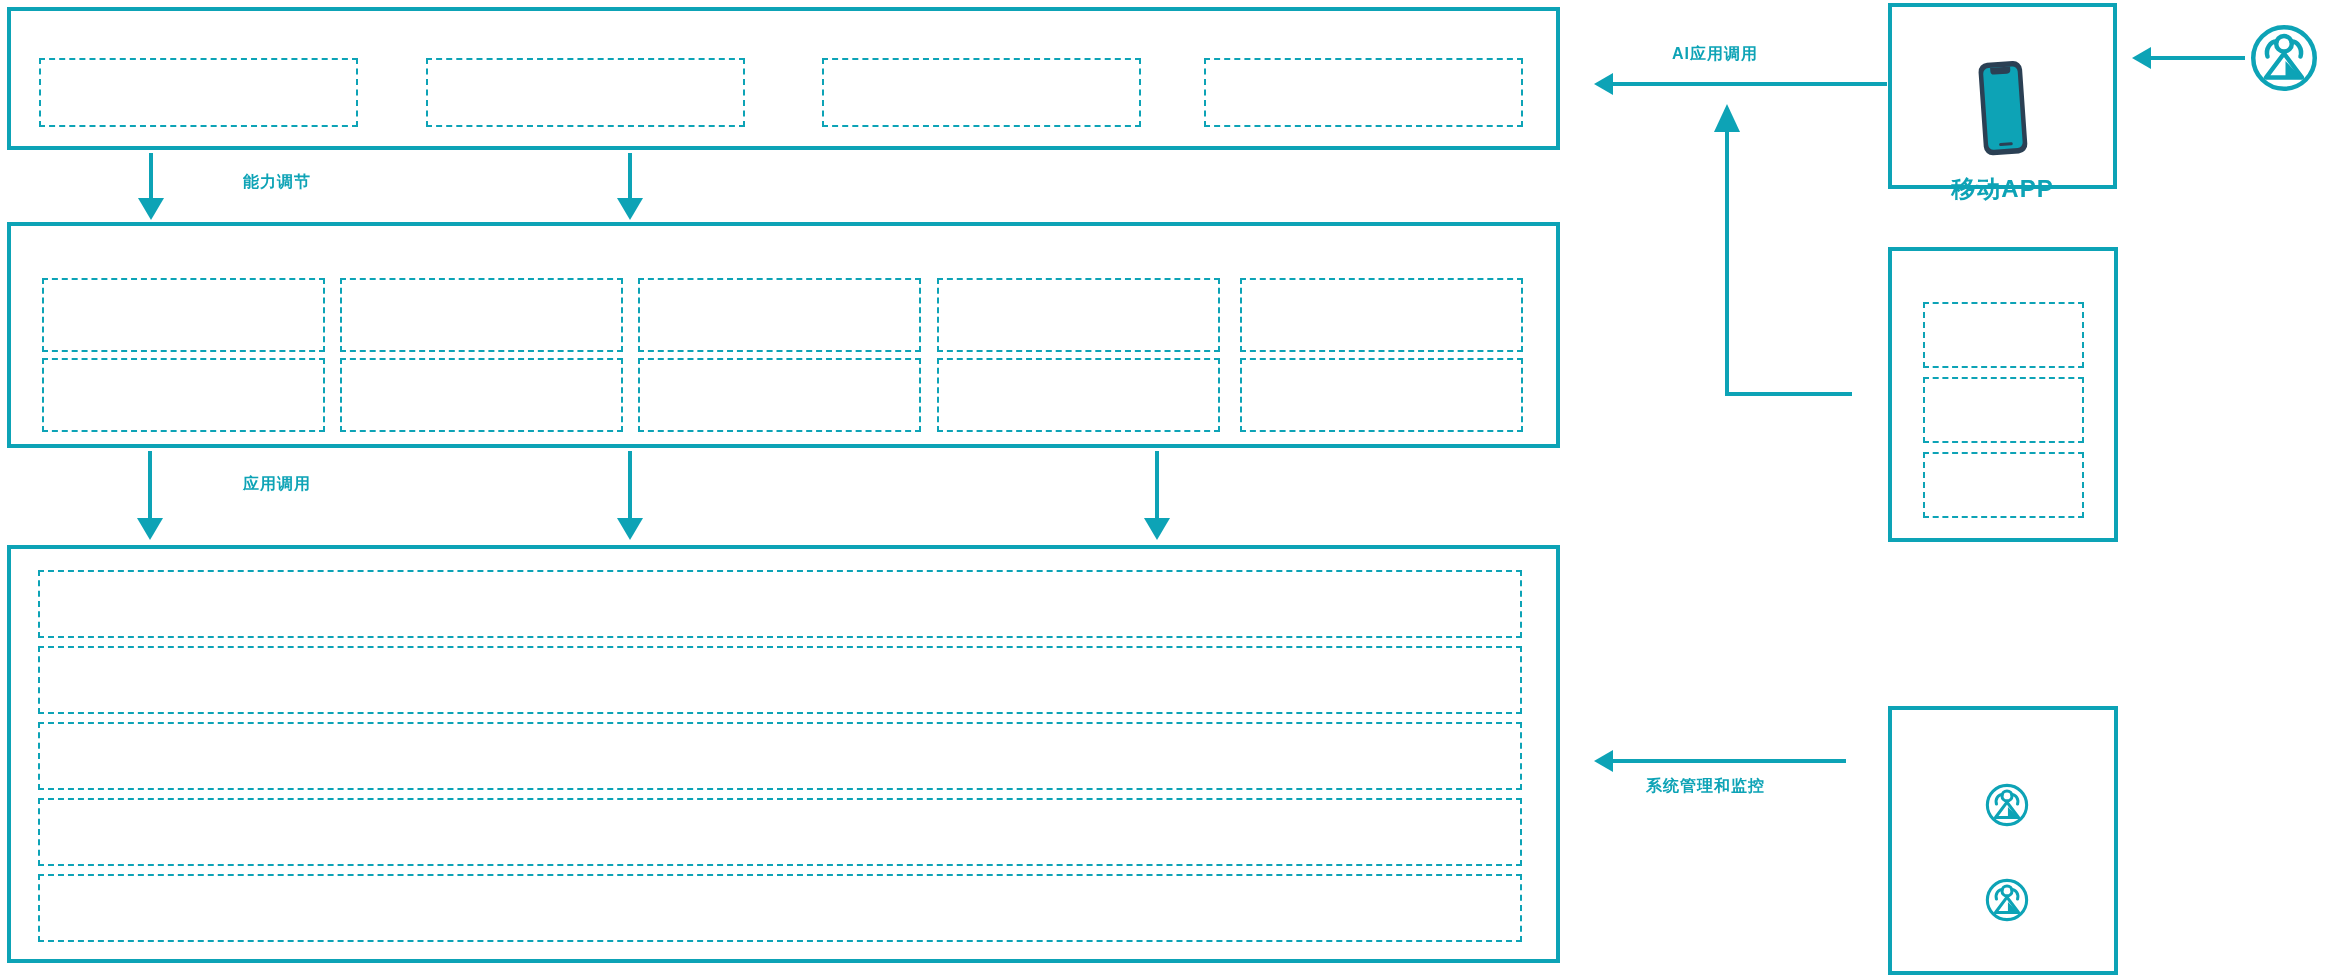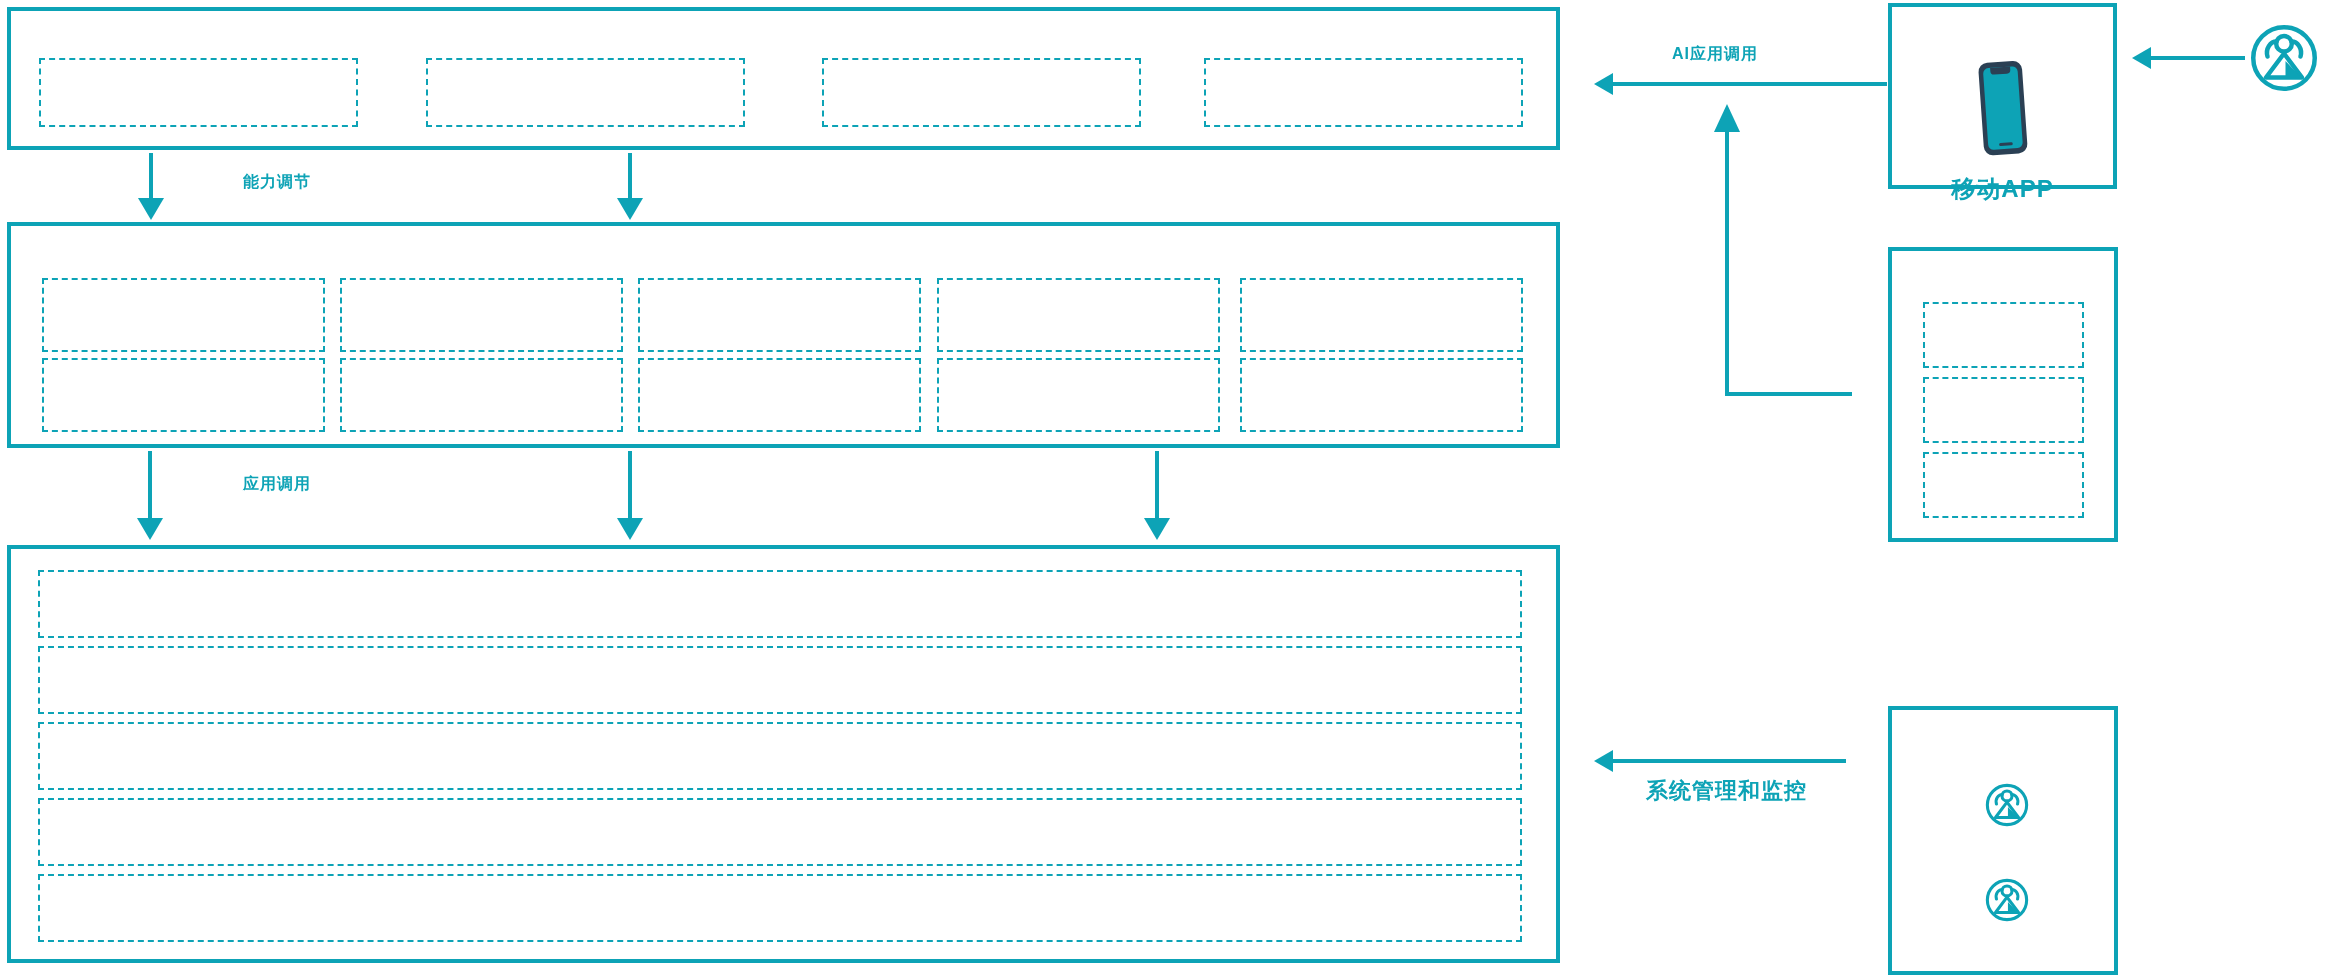--- a/index.html
+++ b/index.html
@@ -19,21 +19,21 @@
   #layer-top{left:7px;top:7px;width:1553px;height:143px;}
   #layer-middle{left:7px;top:222px;width:1553px;height:226px;}
   #layer-bottom{left:7px;top:545px;width:1553px;height:418px;}
 
   #box-mobile{left:1888px;top:3px;width:229px;height:186px;text-align:center;}
   #box-gateway{left:1888px;top:247px;width:230px;height:295px;}
   #box-ops{left:1888px;top:706px;width:230px;height:269px;}
 
   .flow-label{position:absolute;color:var(--teal);font-weight:700;font-size:16px;
               letter-spacing:1px;white-space:nowrap;}
-  .flow-label.small{font-size:22px;text-align:center;}
+  .flow-label.small{font-size:16px;text-align:center;}
 
   .overlay{position:absolute;left:0;top:0;width:2326px;height:977px;pointer-events:none;}
   .overlay .ln{stroke:var(--teal);stroke-width:4;fill:none;}
   .overlay .hd{fill:var(--teal);stroke:none;}
 
   .phone-wrap{display:inline-block;margin-top:52px;width:56px;height:100px;}
   .mobile-label{position:absolute;left:0;right:0;top:166px;color:var(--teal);
                 font-weight:700;font-size:24px;letter-spacing:1px;text-align:center;}
 
   .person-icon{position:absolute;}

